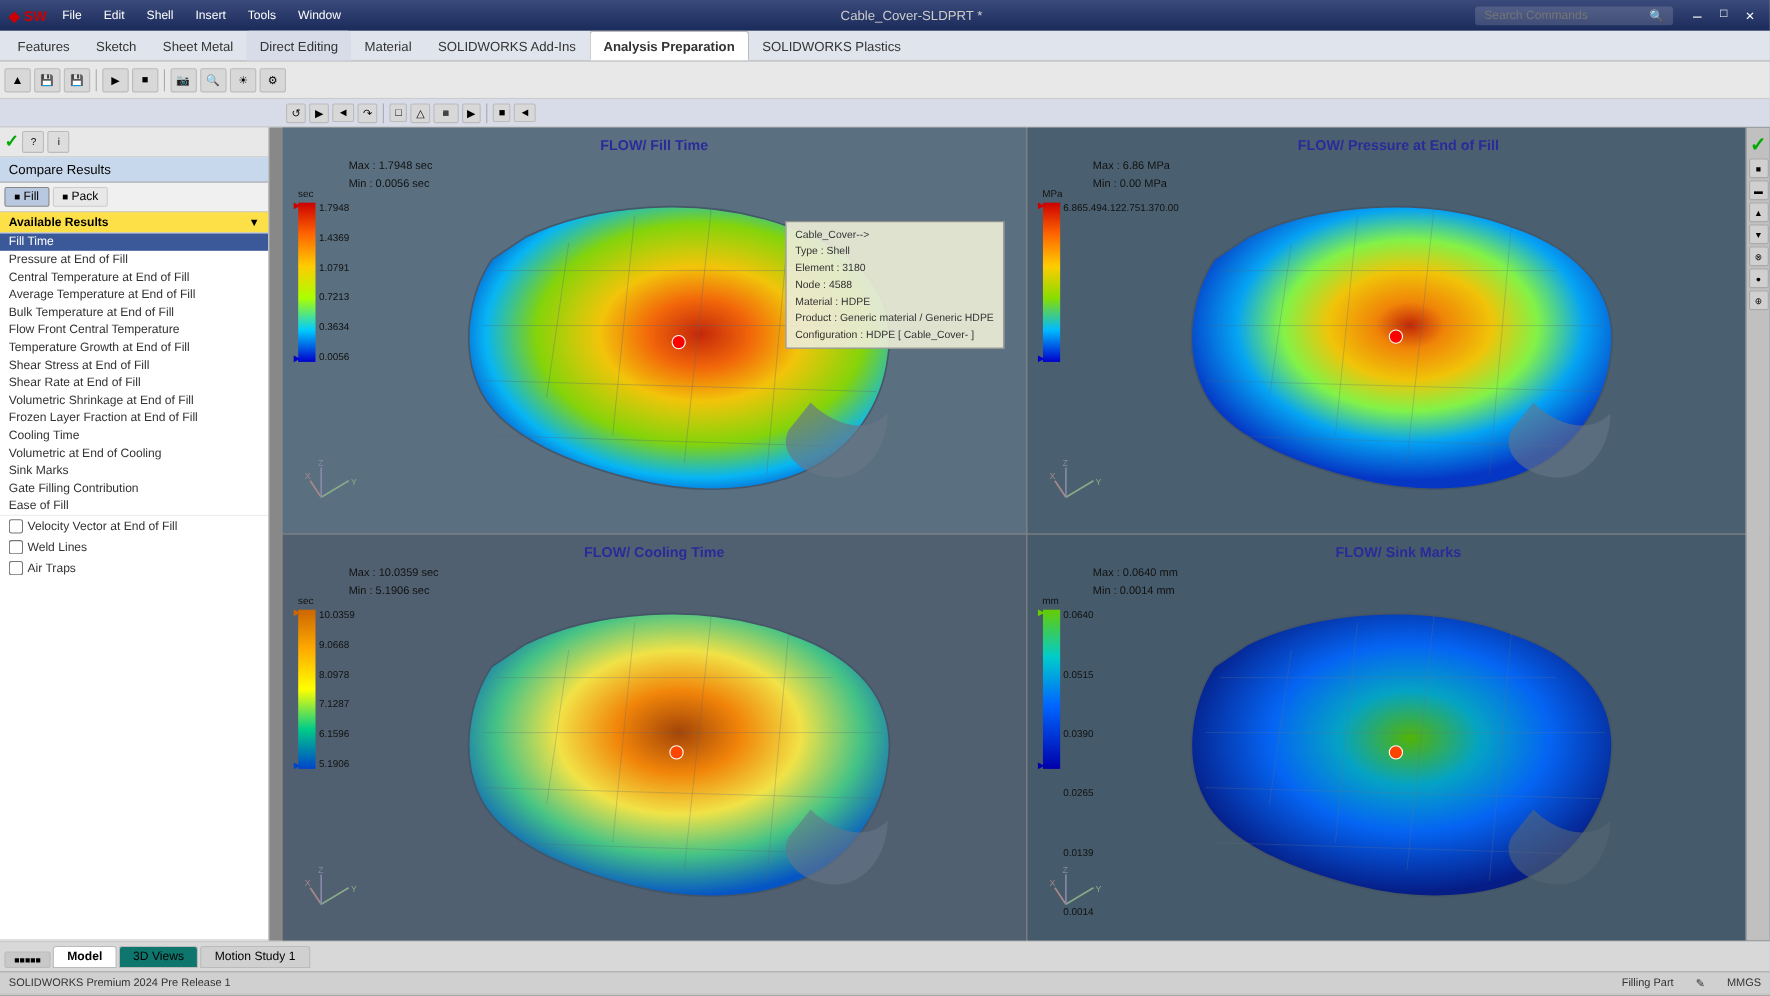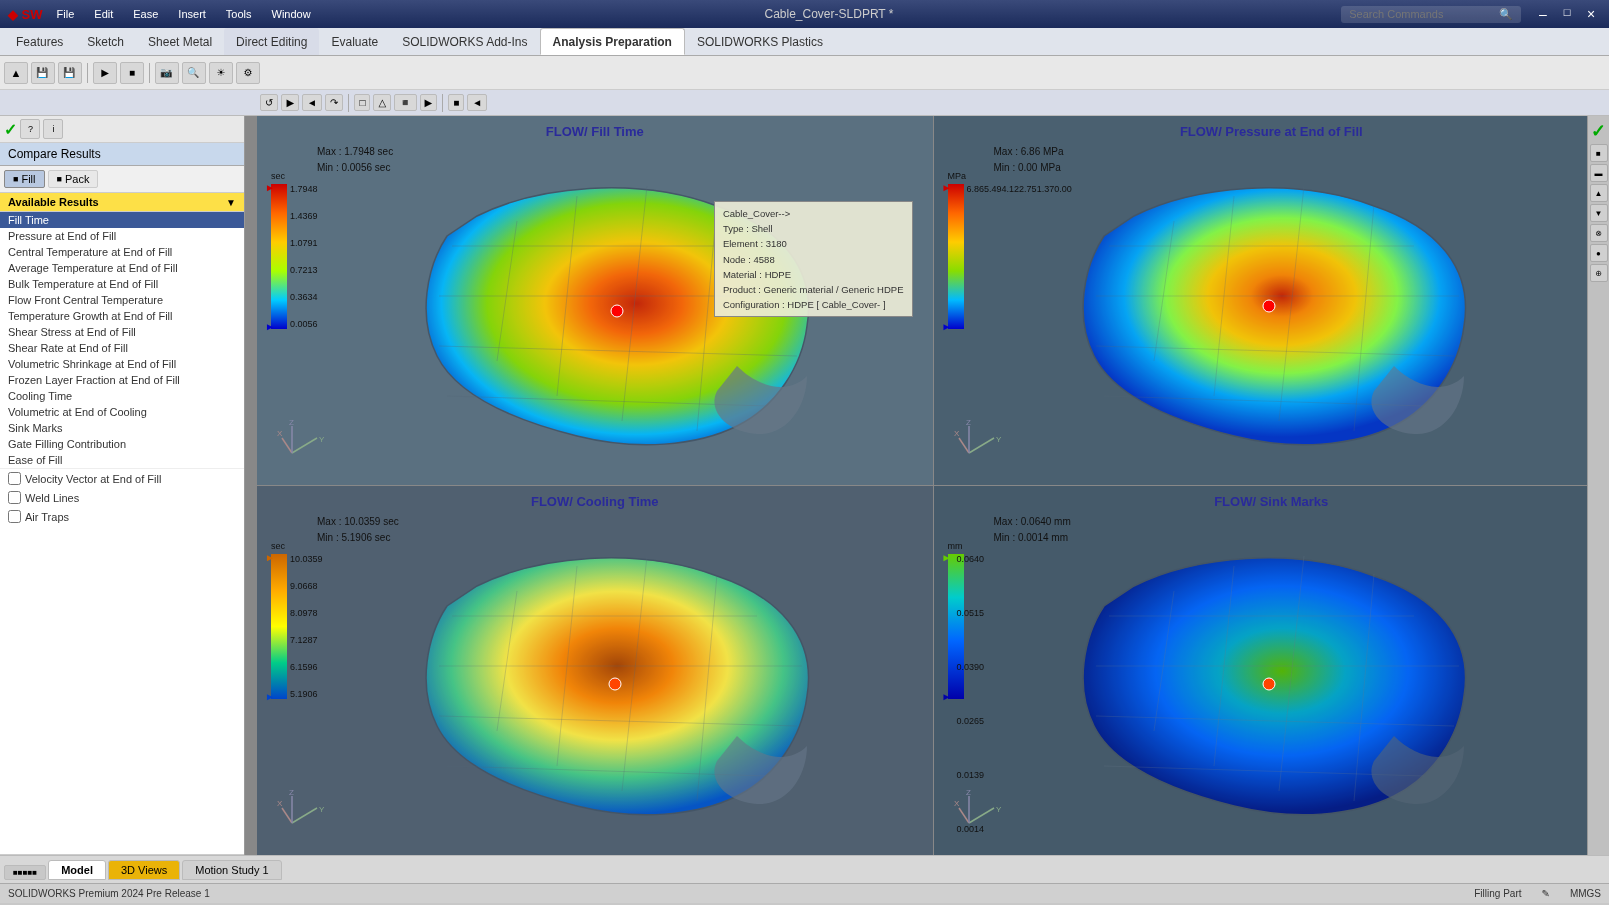--- a/index.html
+++ b/index.html
@@ -97,21 +97,21 @@
     }
   </style>
 </head>
 <body>
 
 <div id="titlebar" style="height:28px; background:linear-gradient(to bottom, #3a4a7a, #1a2a5a); display:flex; align-items:center; justify-content:space-between; padding:0 8px;">
   <div style="display:flex; align-items:center; gap:8px;">
     <span style="color:#cc0000; font-weight:bold; font-size:13px;">◆ SW</span>
     <span style="color:white; font-size:11px; padding:2px 6px; cursor:pointer;">File</span>
     <span style="color:white; font-size:11px; padding:2px 6px; cursor:pointer;">Edit</span>
-    <span style="color:white; font-size:11px; padding:2px 6px; cursor:pointer;">Ease</span>
+    <span style="color:white; font-size:11px; padding:2px 6px; cursor:pointer;">Shell</span>
     <span style="color:white; font-size:11px; padding:2px 6px; cursor:pointer;">Insert</span>
     <span style="color:white; font-size:11px; padding:2px 6px; cursor:pointer;">Tools</span>
     <span style="color:white; font-size:11px; padding:2px 6px; cursor:pointer;">Window</span>
   </div>
   <div style="color:#ccc; font-size:12px;">Cable_Cover-SLDPRT *</div>
   <div style="display:flex; gap:4px;">
     <div style="display:flex; align-items:center; background:rgba(255,255,255,0.15); border-radius:3px; padding:2px 8px; margin-right:8px;">
       <input type="text" style="background: transparent; border: none; outline: none; color: white; font-size: 11px; width: 150px;" placeholder="Search Commands">
       <span style="color:white; font-size:11px;">🔍</span>
     </div>
@@ -119,21 +119,21 @@
     <span style="color:white; cursor:pointer; font-size:11px; width:20px; text-align:center;">□</span>
     <span style="color:white; cursor:pointer; font-size:14px; width:20px; text-align:center;">×</span>
   </div>
 </div>
 
 <div id="ribbon-tabs" style="height:28px; background:#e0e4ec; display:flex; align-items:flex-end; padding:0 4px; border-bottom:1px solid #aaa;">
   <div class="ribbon-tab">Features</div>
   <div class="ribbon-tab">Sketch</div>
   <div class="ribbon-tab">Sheet Metal</div>
   <div class="ribbon-tab" style="background:#d8dce8;">Direct Editing</div>
-  <div class="ribbon-tab">Evaluate</div>
+  <div class="ribbon-tab">Material</div>
   <div class="ribbon-tab">SOLIDWORKS Add-Ins</div>
   <div class="ribbon-tab" style="background:white; border:1px solid #bbb; border-bottom:1px solid white; font-weight:bold;">Analysis Preparation</div>
   <div class="ribbon-tab">SOLIDWORKS Plastics</div>
 </div>
 
 <div id="toolbar-row" style="height:34px; background:#e8e8e8; display:flex; align-items:center; padding:0 4px; gap:3px; border-bottom:1px solid #ccc;">
   <div style="width:24px;height:22px;background:#d8d8d8;border:1px solid #bbb;border-radius:2px;display:flex;align-items:center;justify-content:center;cursor:pointer;font-size:11px;">▲</div>
   <div style="width:24px;height:22px;background:#d8d8d8;border:1px solid #bbb;border-radius:2px;display:flex;align-items:center;justify-content:center;cursor:pointer;font-size:10px;">💾</div>
   <div style="width:24px;height:22px;background:#d8d8d8;border:1px solid #bbb;border-radius:2px;display:flex;align-items:center;justify-content:center;cursor:pointer;font-size:10px;">💾</div>
   <div style="width:1px;height:20px;background:#aaa;margin:0 2px;"></div>
@@ -465,21 +465,21 @@
             <linearGradient id="g4" x1="0" y1="0" x2="0" y2="1">
               <stop offset="0%" stop-color="#66cc00"></stop>
               <stop offset="30%" stop-color="#00cccc"></stop>
               <stop offset="60%" stop-color="#0066ff"></stop>
               <stop offset="100%" stop-color="#0000aa"></stop>
             </linearGradient>
           </defs>
           <rect x="0" y="0" width="16" height="145" fill="url(#g4)"></rect>
         </svg>
       </div>
-      <div style="position:absolute;left:23px;top:68px;display:flex;flex-direction:column;justify-content:space-between;height:145px;font-size:9px;color:#111;z-index:5;gap:44px;">
+      <div style="position:absolute;left:33px;top:68px;display:flex;flex-direction:column;justify-content:space-between;height:145px;font-size:9px;color:#111;z-index:5;gap:44px;">
         <span>0.0640</span>
         <span>0.0515</span>
         <span>0.0390</span>
         <span>0.0265</span>
         <span>0.0139</span>
         <span>0.0014</span>
       </div>
       <div style="position:absolute;left:8px;top:66px;color:#66cc00;font-size:10px;z-index:6;">►</div>
       <div style="position:absolute;left:8px;top:205px;color:#0000aa;font-size:10px;z-index:6;">►</div>
 
@@ -529,21 +529,21 @@
     </div>
   </div>
 </div>
 
 <div id="bottom-tabs" style="height:28px; background:#d8d8d8; display:flex; align-items:center; padding:0 4px; gap:2px; border-top:1px solid #bbb;">
   <div style="display:flex; gap:2px; flex:1; align-items:flex-end;">
     <div style="padding:2px 8px; font-size:11px; background:#c8c8c8; border:1px solid #bbb; border-radius:2px; display:flex; align-items:center; gap:2px;">
       <span style="font-size:8px;">■■■■■</span>
     </div>
     <div style="padding:3px 12px; font-size:11px; cursor:pointer; background:white; border:1px solid #bbb; border-radius:3px 3px 0 0; font-weight:bold;">Model</div>
-    <div style="padding:3px 12px; font-size:11px; cursor:pointer; background:#eab308; border:1px solid #bbb; border-radius:3px 3px 0 0;">3D Views</div>
+    <div style="padding:3px 12px; font-size:11px; cursor:pointer; background:#0f766e; border:1px solid #bbb; border-radius:3px 3px 0 0;">3D Views</div>
     <div style="padding:3px 12px; font-size:11px; cursor:pointer; background:#d0d0d0; border:1px solid #bbb; border-radius:3px 3px 0 0;">Motion Study 1</div>
   </div>
 </div>
 
 <div id="statusbar" style="height:20px; background:#d0d0d0; display:flex; align-items:center; padding:0 8px; font-size:10px; color:#333; border-top:1px solid #aaa; gap:16px; justify-content:space-between;">
   <span>SOLIDWORKS Premium 2024 Pre Release 1</span>
   <div style="display:flex; gap:20px; align-items:center;">
     <span>Filling Part</span>
     <span style="font-size:10px;">✎</span>
     <span>MMGS</span>

